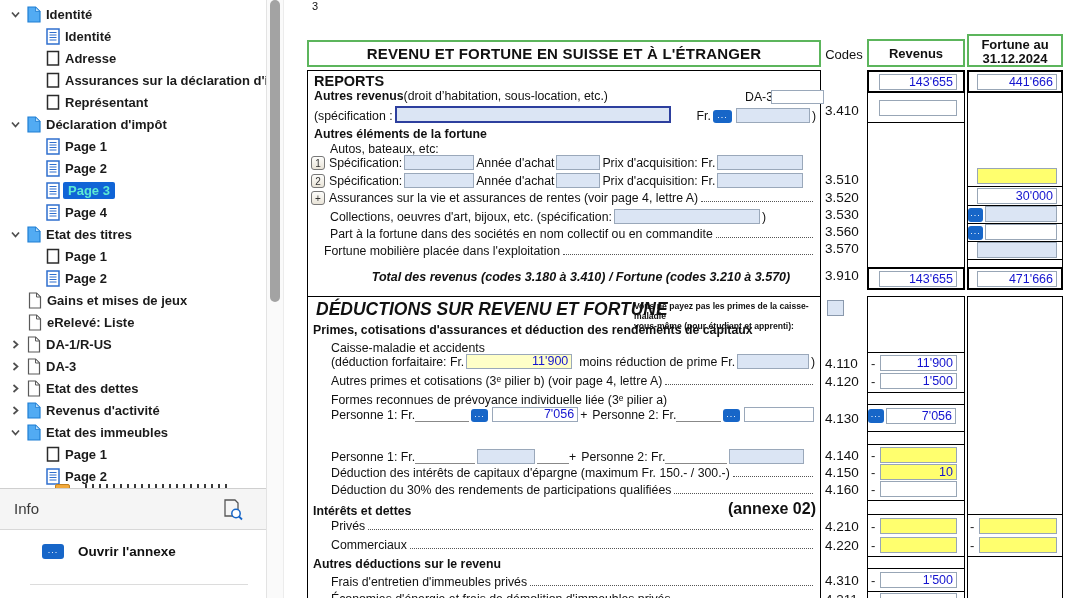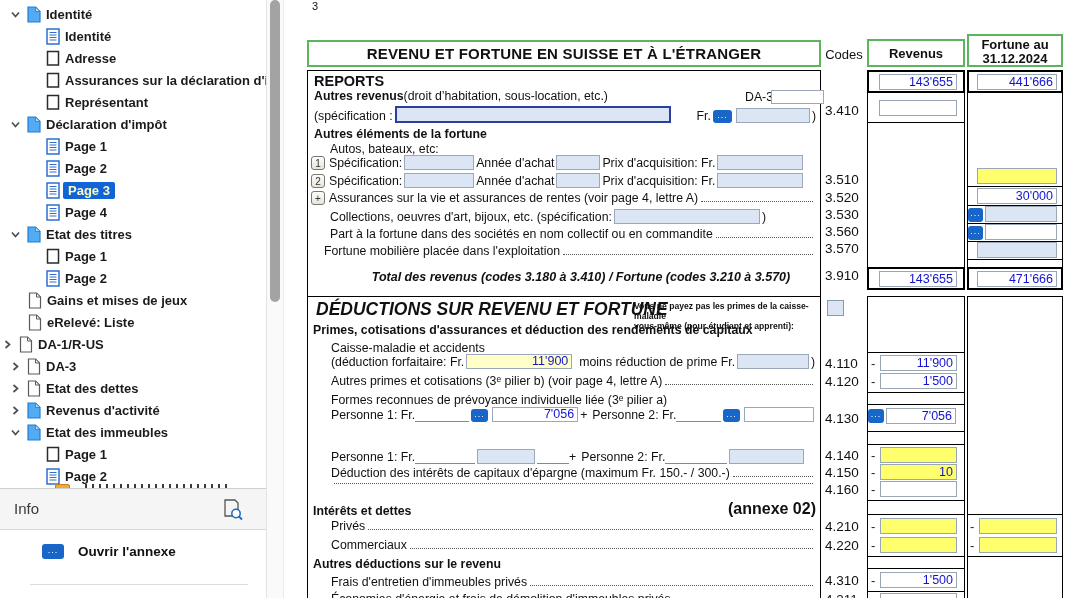--- a/index.html
+++ b/index.html
@@ -5,21 +5,21 @@
   html,body{margin:0;padding:0;background:#fff;}
   #app{position:relative;width:1078px;height:598px;overflow:hidden;background:#fff;
        font-family:"Liberation Sans",sans-serif;color:#111;}
   
   #sidebar{position:absolute;left:0;top:0;width:266px;height:488px;overflow:hidden;background:#fff;}
   .tree-row{position:absolute;left:0;right:0;height:22px;display:flex;align-items:center;
             font-size:13px;font-weight:600;color:#1b1b1b;white-space:nowrap;}
   .chev{width:14px;height:14px;margin-right:5px;flex:0 0 auto;display:flex;align-items:center;justify-content:center;}
   .ticon{width:14px;height:16px;margin-right:5px;flex:0 0 auto;display:flex;align-items:center;justify-content:center;}
   .tlabel{overflow:hidden;}
-  .tlabel.sel{background:var(--select_blue);color:#fef9c3;padding:1px 5px;border-radius:2px;margin-left:-2px;}
+  .tlabel.sel{background:var(--select_blue);color:#5eead4;padding:1px 5px;border-radius:2px;margin-left:-2px;}
   #clipped-row{position:absolute;left:0;top:483px;height:5px;overflow:hidden;width:266px;}
   #scrollbar{position:absolute;left:266px;top:0;width:18px;height:598px;background:#fafafa;
              border-left:1px solid #e3e3e3;border-right:1px solid #ececec;box-sizing:border-box;}
   #scroll-thumb{position:absolute;left:3px;top:0;width:10px;height:302px;background:#a3a3a3;border-radius:6px;}
   
   #info-panel{position:absolute;left:0;top:488px;width:266px;height:110px;background:#fff;}
   #info-header{position:absolute;left:0;top:0;width:266px;height:42px;background:#f5f5f5;
                border-top:1px solid #cfcfcf;border-bottom:1px solid #d8d8d8;box-sizing:border-box;}
   #info-title{position:absolute;left:14px;top:11px;font-size:15px;color:#3a3a3a;}
   #info-search{position:absolute;right:22px;top:9px;width:22px;height:24px;}
@@ -213,21 +213,21 @@
       </div>
       <div class="tree-row" style="top: 311px; padding-left: 28px;">
         <span class="ticon">
           <svg width="14" height="17" viewBox="0 0 14 17">
             <path d="M1.5 1 h7 l4 4 v11 h-11 z" fill="#fff" stroke="#5a5a5a" stroke-width="1.2"></path>
             <path d="M8.5 1 l4 4 h-4 z" fill="#fff" stroke="#5a5a5a" stroke-width="1"></path>
           </svg>
         </span>
         <span class="tlabel">eRelevé: Liste</span>
       </div>
-      <div class="tree-row" style="top: 333px; ">
+      <div class="tree-row" style="top: 333px; padding-left: 8px;">
         <span class="chev">
           <svg width="11" height="11" viewBox="0 0 11 11">
             <path d="M3.5 2 L7.5 5.5 L3.5 9" fill="none" stroke="#4f4f4f" stroke-width="1.7"></path>
           </svg>
         </span>
         <span class="ticon">
           <svg width="14" height="17" viewBox="0 0 14 17">
             <path d="M1.5 1 h7 l4 4 v11 h-11 z" fill="#fff" stroke="#5a5a5a" stroke-width="1.2"></path>
             <path d="M8.5 1 l4 4 h-4 z" fill="#fff" stroke="#5a5a5a" stroke-width="1"></path>
           </svg>
@@ -481,20 +481,21 @@
       <span>+</span>
       <span style="margin-left:5px;">Personne 2: Fr.</span>
       <span class="uln" style="width:62px;"></span>
       <span class="ifld" style="width:75px;"></span>
     </div>
     <div class="frow" style="left:23px;top:169px;right:4px;">
       <span>Déduction des intérêts de capitaux d'épargne (maximum Fr. 150.- / 300.-)</span>
       <span class="leader"></span>
     </div>
     <div class="frow" style="left:23px;top:186px;right:4px;">
+      <span>Déduction du 30% des rendements de participations qualifiées</span>
       <span class="leader"></span>
     </div>
     <div class="frow" style="left:5px;top:203px;right:4px;">
       <span class="b">Intérêts et dettes</span>
       <span style="flex:1;"></span>
       <span class="annexe-lbl">(annexe 02)</span>
     </div>
     <div class="frow" style="left:23px;top:222px;right:4px;">
       <span>Privés</span>
       <span class="leader"></span>

